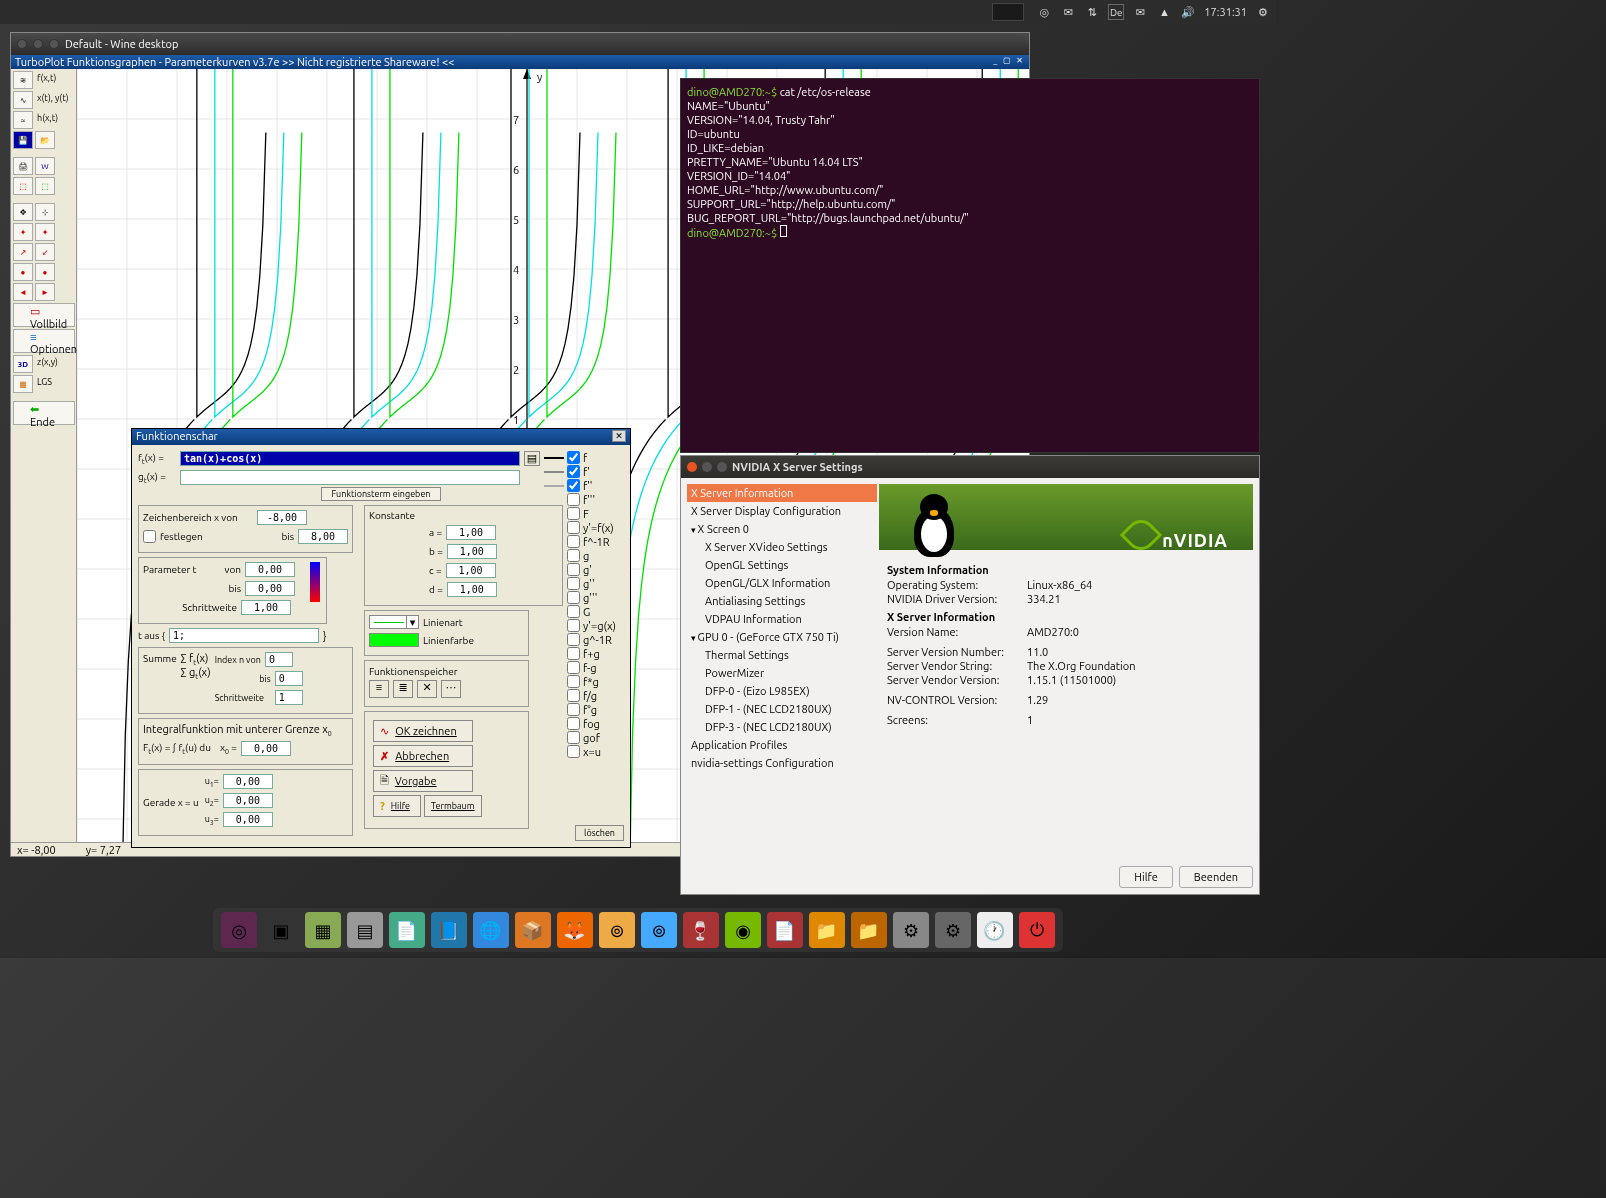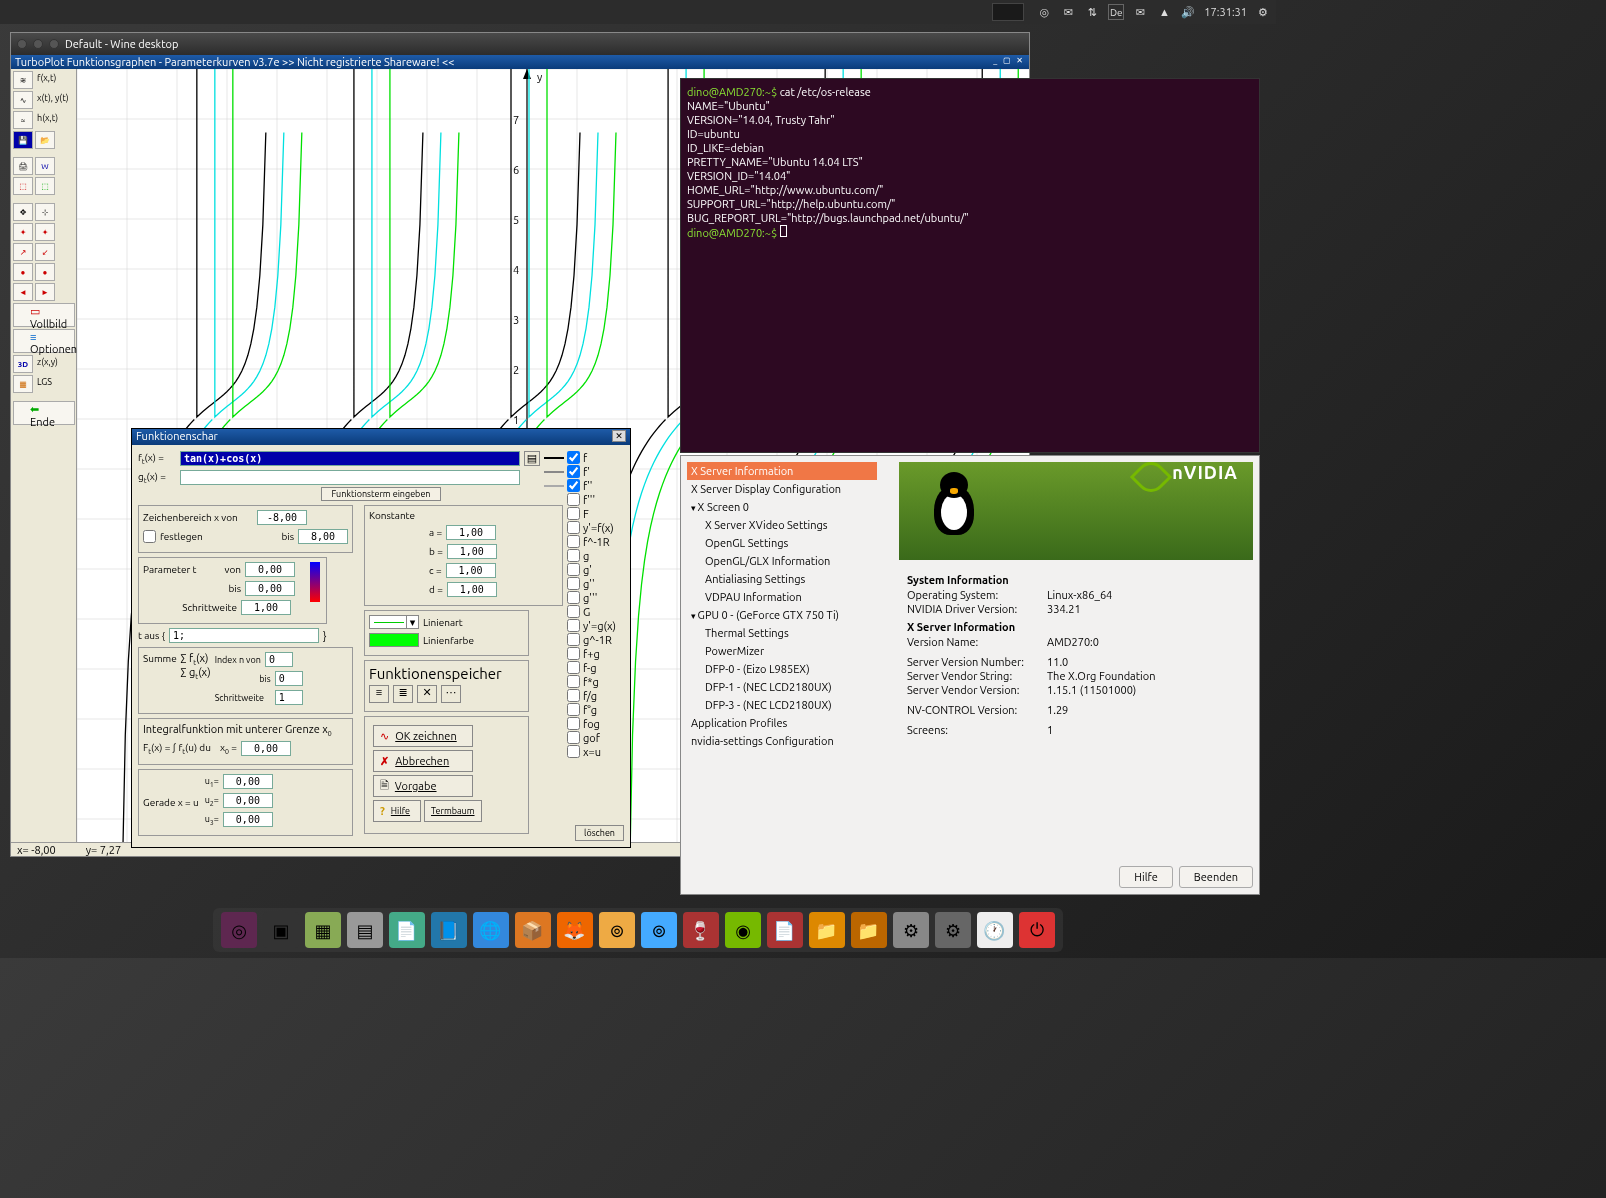--- a/index.html
+++ b/index.html
@@ -43,28 +43,28 @@
 .term{position:absolute;top:78px;left:680px;width:580px;height:375px;background:#2d0922;border:1px solid #333;z-index:20}
 .term .ttitle{height:22px;background:linear-gradient(#3c3b37,#2c2b27);color:#ddd;display:flex;align-items:center;padding:0 6px;gap:6px;font-size:11px}
 .term .ttitle .d{width:10px;height:10px;border-radius:50%}
 .term .tbody{padding:6px;font-family:"Ubuntu Mono",monospace;font-size:12px;color:#fff;line-height:14px;white-space:pre}
 .term .prompt{color:#8ae234}
 .term .cursor{display:inline-block;width:7px;height:12px;border:1px solid #fff}
 
 .nv{position:absolute;top:455px;left:680px;width:580px;height:440px;background:#f2f1f0;border:1px solid #888;z-index:30;display:flex;flex-direction:column}
 .nv .ntitle{height:22px;background:linear-gradient(#3c3b37,#2c2b27);color:#ddd;display:flex;align-items:center;padding:0 6px;gap:5px;font-size:11px}
 .nv .ntitle .d{width:10px;height:10px;border-radius:50%}
-.nv .ncontent{flex:1;display:flex;padding:6px;gap:22px}
+.nv .ncontent{flex:1;display:flex;padding:6px;gap:2px}
 .nv .tree{width:190px;font-size:11px}
 .nv .tree .ti{padding:3px 4px;cursor:pointer}
 .nv .tree .ti.sel{background:#f07746;color:#fff}
 .nv .tree .ti.indent{padding-left:18px}
 .nv .tree .ti.head::before{content:"▾ ";font-size:9px}
 .nv .info{flex:1;display:flex;flex-direction:column}
-.nv .banner{height:98px;background:linear-gradient(#6a9a2a,#3a6a1a);position:relative;display:flex;align-items:flex-start;justify-content:flex-end;padding-right:15px}
+.nv .banner{height:66px;background:linear-gradient(#6a9a2a,#3a6a1a);position:relative;display:flex;align-items:flex-end;justify-content:flex-end;padding-right:25px}
 .nv .banner .logo{color:#fff;font-size:18px;font-weight:bold;letter-spacing:1px}
 .nv .banner .eye{width:30px;height:30px;border:3px solid #76b900;border-radius:50% 0;transform:rotate(45deg);margin-right:6px}
 .nv .penguin{position:absolute;left:30px;top:8px;width:50px;height:70px}
 .nv .penguin .pbody{width:40px;height:50px;background:#000;border-radius:50% 50% 40% 40%;position:absolute;top:15px;left:5px}
 .nv .penguin .pbelly{width:26px;height:36px;background:#fff;border-radius:50%;position:absolute;top:24px;left:12px}
 .nv .penguin .phead{width:28px;height:26px;background:#000;border-radius:50%;position:absolute;top:2px;left:11px}
 .nv .penguin .beak{width:8px;height:6px;background:#f7a800;position:absolute;top:18px;left:21px;border-radius:40%}
 .nv .kv{padding:8px;font-size:11px}
 .nv .kv h4{font-size:11px;font-weight:bold;margin:6px 0 3px}
 .nv .kv .r{display:flex;margin-bottom:2px}
@@ -364,21 +364,21 @@
                 <span style="position:absolute;right:0;top:0;width:12px;height:12px;border-left:1px solid #888;text-align:center">▾</span>
               </span>
               <span class="lab">Linienart</span>
             </div>
           <div class="frow">
               <span style="width:50px;height:14px;background:#0f0;border:1px solid #888"></span>
               <span class="lab">Linienfarbe</span>
             </div>
         </div>
         <div class="section" style="width:165px">
-          <div class="lab" style="font-size:15px">Funktionenspeicher</div>
+          <div class="lab" style="font-size:10px">Funktionenspeicher</div>
           <div class="frow" style="margin-top:3px">
             <span class="btn" style="width:20px;height:18px;border:1px solid #888;text-align:center">≡</span>
             <span class="btn" style="width:20px;height:18px;border:1px solid #888;text-align:center">≣</span>
             <span class="btn" style="width:20px;height:18px;border:1px solid #888;text-align:center">✕</span>
             <span class="btn" style="width:20px;height:18px;border:1px solid #888;text-align:center">⋯</span>
           </div>
         </div>
         <div class="section" style="width:165px;padding:8px">
           <div class="dbtn">
               <span style="color:#c00">∿</span>
@@ -529,20 +529,26 @@
 ID_LIKE=debian
 PRETTY_NAME="Ubuntu 14.04 LTS"
 VERSION_ID="14.04"
 HOME_URL="http://www.ubuntu.com/"
 SUPPORT_URL="http://help.ubuntu.com/"
 BUG_REPORT_URL="http://bugs.launchpad.net/ubuntu/"</span>
 <span class="prompt">dino@AMD270:~$ </span><span class="cursor"></span></div>
 </div>
 
 <div class="nv">
+  <div class="ntitle">
+    <span class="d" style="background:#e95420"></span>
+    <span class="d" style="background:#555"></span>
+    <span class="d" style="background:#555"></span>
+    <span style="font-weight:bold">NVIDIA X Server Settings</span>
+  </div>
   <div class="ncontent">
     <div class="tree" id="nvtree">
         <div class="ti sel">X Server Information</div>
         <div class="ti">X Server Display Configuration</div>
         <div class="ti head">X Screen 0</div>
         <div class="ti indent">X Server XVideo Settings</div>
         <div class="ti indent">OpenGL Settings</div>
         <div class="ti indent">OpenGL/GLX Information</div>
         <div class="ti indent">Antialiasing Settings</div>
         <div class="ti indent">VDPAU Information</div>

